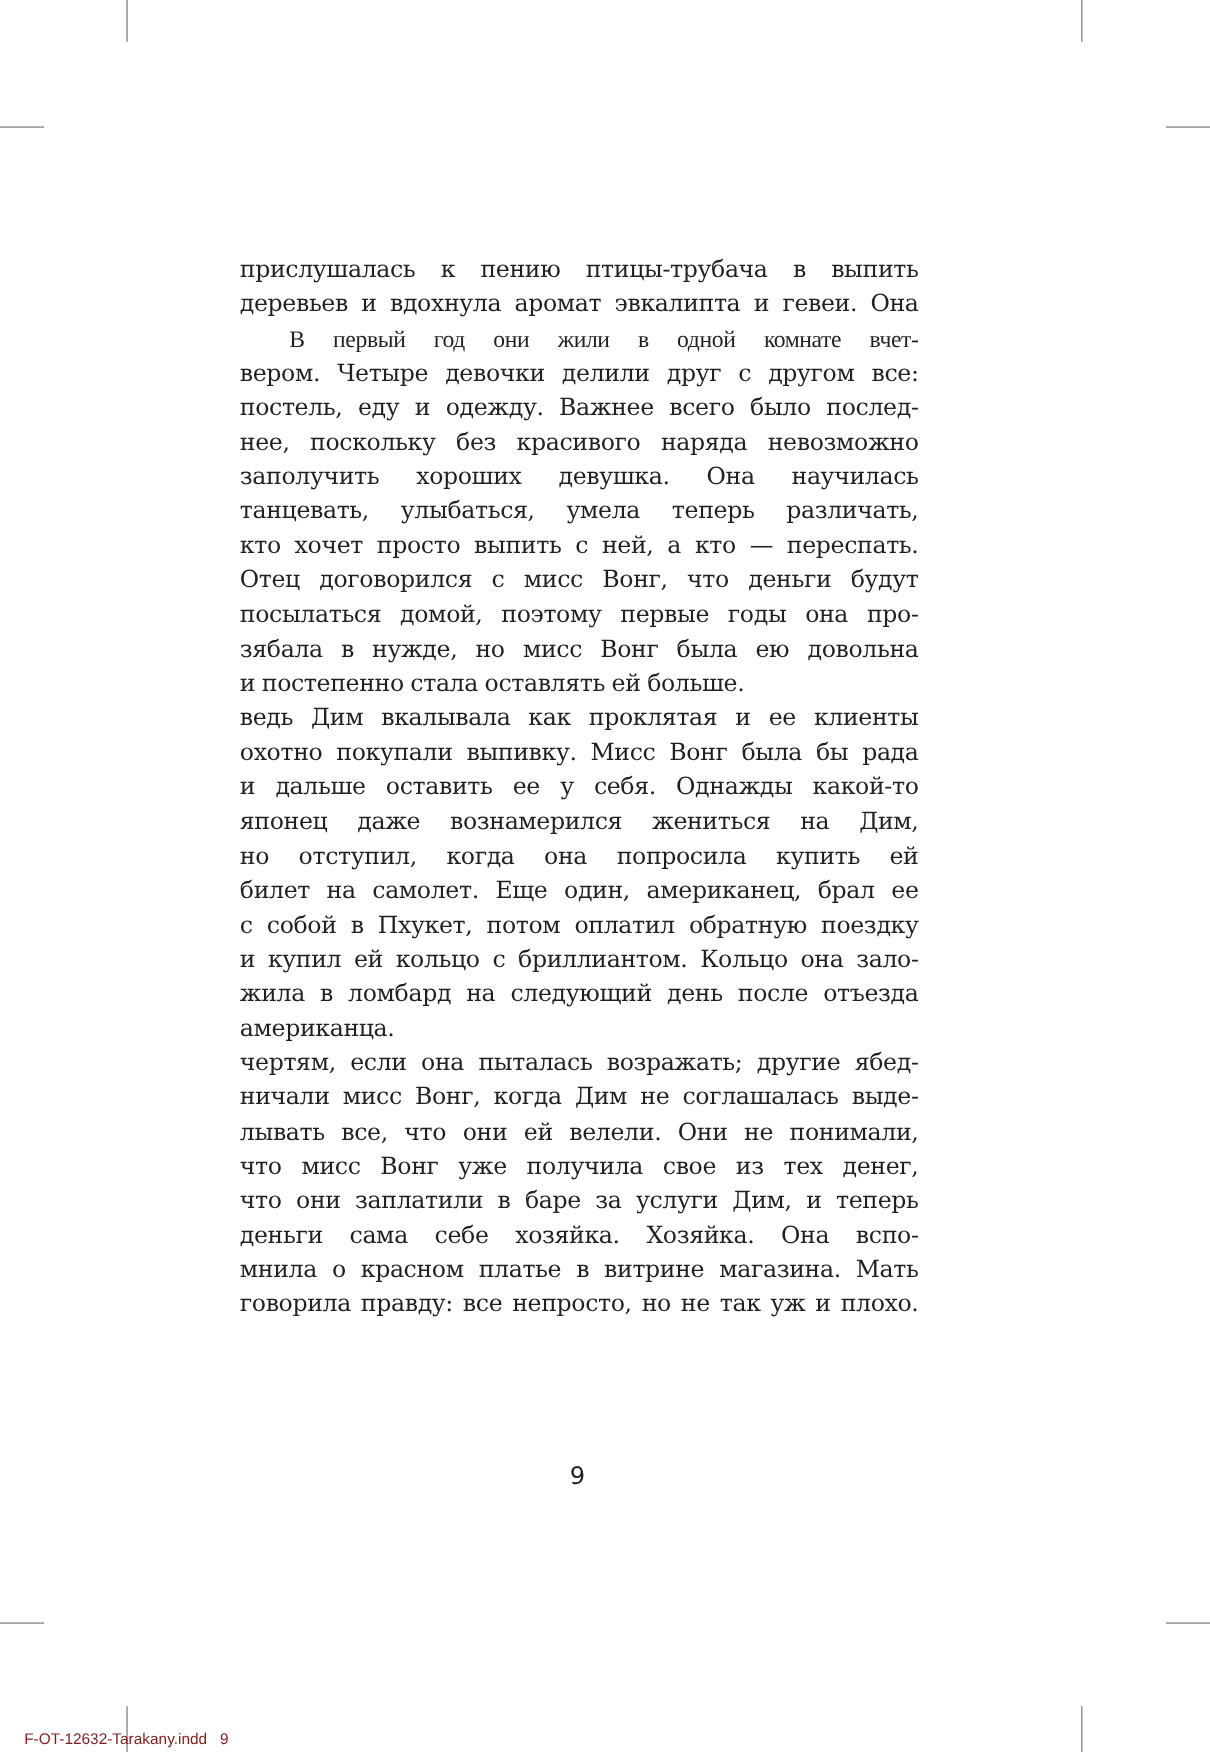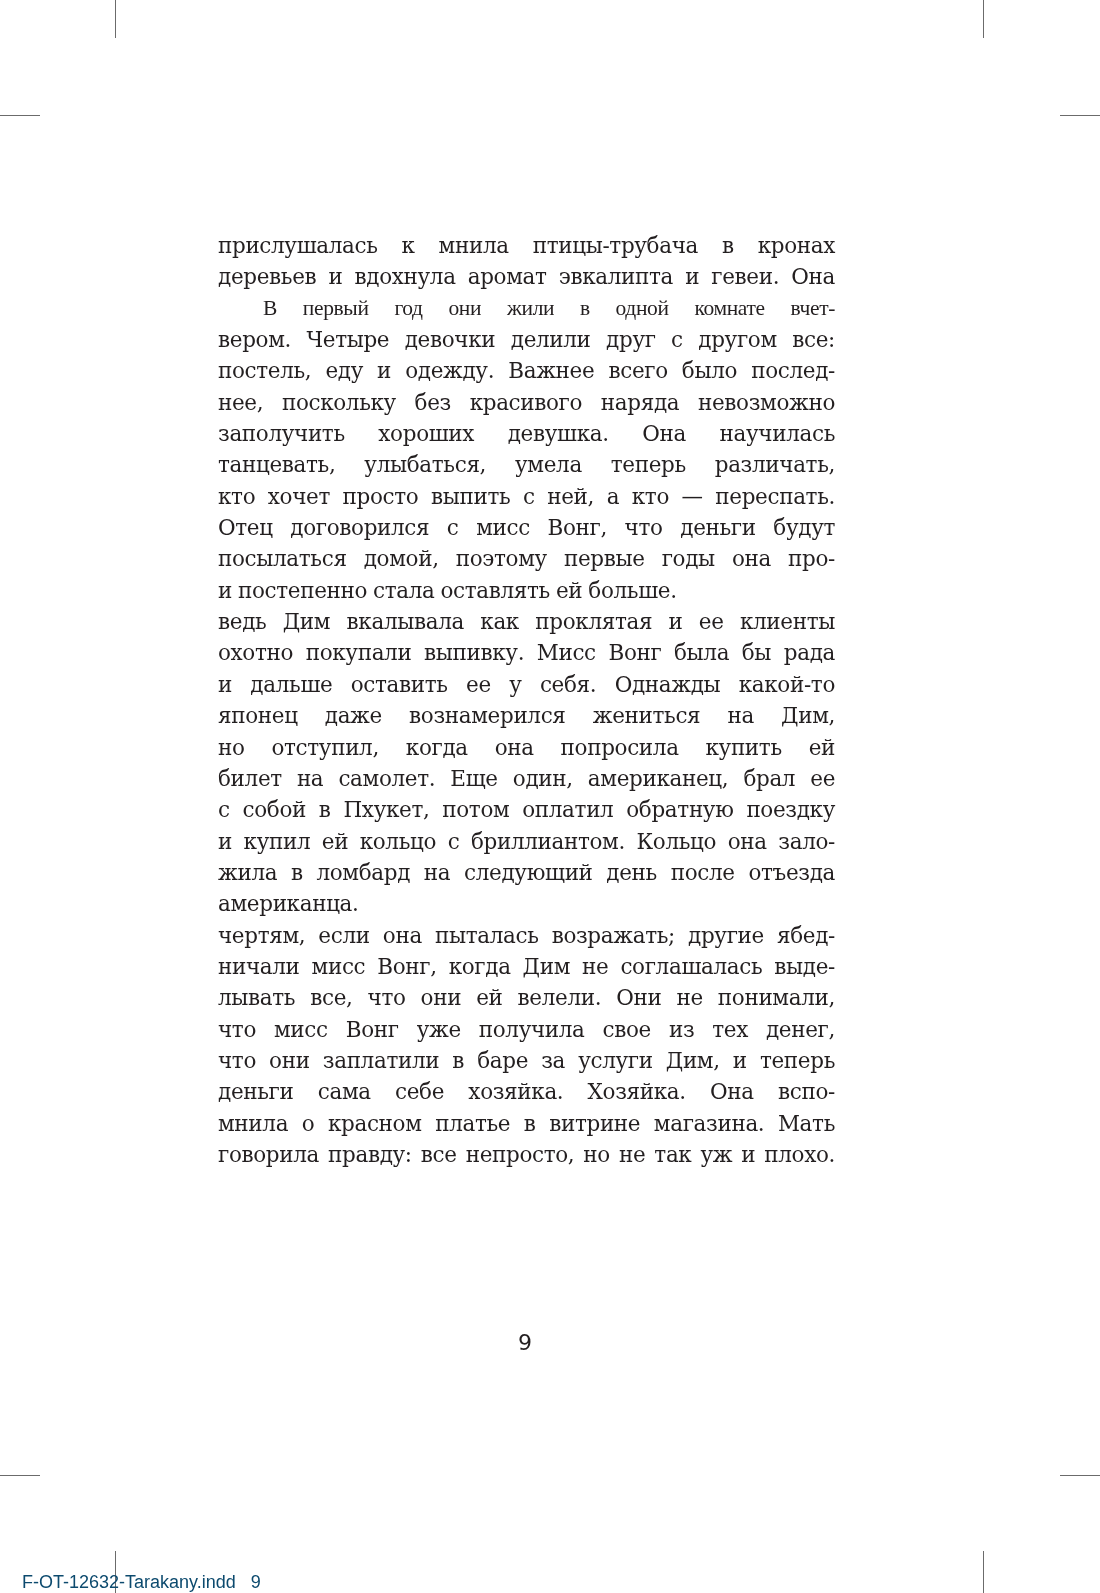--- a/index.html
+++ b/index.html
@@ -61,53 +61,54 @@
       top: 1330px;
       text-align: center;
       font-family: "DejaVu Sans", "Liberation Sans", sans-serif;
       font-size: 22px;
       color: #231f20;
     }
     .slug {
       position: absolute;
       top: 1572px;
       font-family: "Liberation Sans", "DejaVu Sans", sans-serif;
-      font-size: 18px;
-      color: #0c4a6e;
+      font-size: 14px;
+      color: #7f1d1d;
       white-space: pre;
     }
     .slug.left { left: 22px; }
     .slug.right { left: 942px; margin-top: 45px; }
   </style>
 </head>
 <body>
 
 <div class="page">
 
   <div class="crop v" style="left:115px; top:0; height:38px;"></div>
   <div class="crop h" style="left:0; top:115px; width:40px;"></div>
   <div class="crop v" style="left:983px; top:0; height:38px;"></div>
   <div class="crop h" style="left:1060px; top:115px; width:40px;"></div>
   <div class="crop h" style="left:0; top:1475px; width:40px;"></div>
   <div class="crop h" style="left:1060px; top:1475px; width:40px;"></div>
   <div class="crop v" style="left:115px; top:1551px; height:42px;"></div>
   <div class="crop v" style="left:983px; top:1551px; height:42px;"></div>
 
   <div class="text-block" id="text-block">
-      <span class="line">прислушалась к мнила птицы-трубача в кронах</span>
+      <span class="line">прислушалась к пению птицы-трубача в выпить</span>
       <span class="line">деревьев и вдохнула аромат эвкалипта и гевеи. Она</span>
       <span class="line indent">В первый год они жили в одной комнате вчет-</span>
       <span class="line">вером. Четыре девочки делили друг с другом все:</span>
       <span class="line">постель, еду и одежду. Важнее всего было послед-</span>
       <span class="line">нее, поскольку без красивого наряда невозможно</span>
       <span class="line">заполучить хороших девушка. Она научилась</span>
       <span class="line">танцевать, улыбаться, умела теперь различать,</span>
       <span class="line">кто хочет просто выпить с ней, а кто — переспать.</span>
       <span class="line">Отец договорился с мисс Вонг, что деньги будут</span>
       <span class="line">посылаться домой, поэтому первые годы она про-</span>
+      <span class="line">зябала в нужде, но мисс Вонг была ею довольна</span>
       <span class="line last">и постепенно стала оставлять ей больше.</span>
       <span class="line">ведь Дим вкалывала как проклятая и ее клиенты</span>
       <span class="line">охотно покупали выпивку. Мисс Вонг была бы рада</span>
       <span class="line">и дальше оставить ее у себя. Однажды какой-то</span>
       <span class="line">японец даже вознамерился жениться на Дим,</span>
       <span class="line">но отступил, когда она попросила купить ей</span>
       <span class="line">билет на самолет. Еще один, американец, брал ее</span>
       <span class="line">с собой в Пхукет, потом оплатил обратную поездку</span>
       <span class="line">и купил ей кольцо с бриллиантом. Кольцо она зало-</span>
       <span class="line">жила в ломбард на следующий день после отъезда</span>

